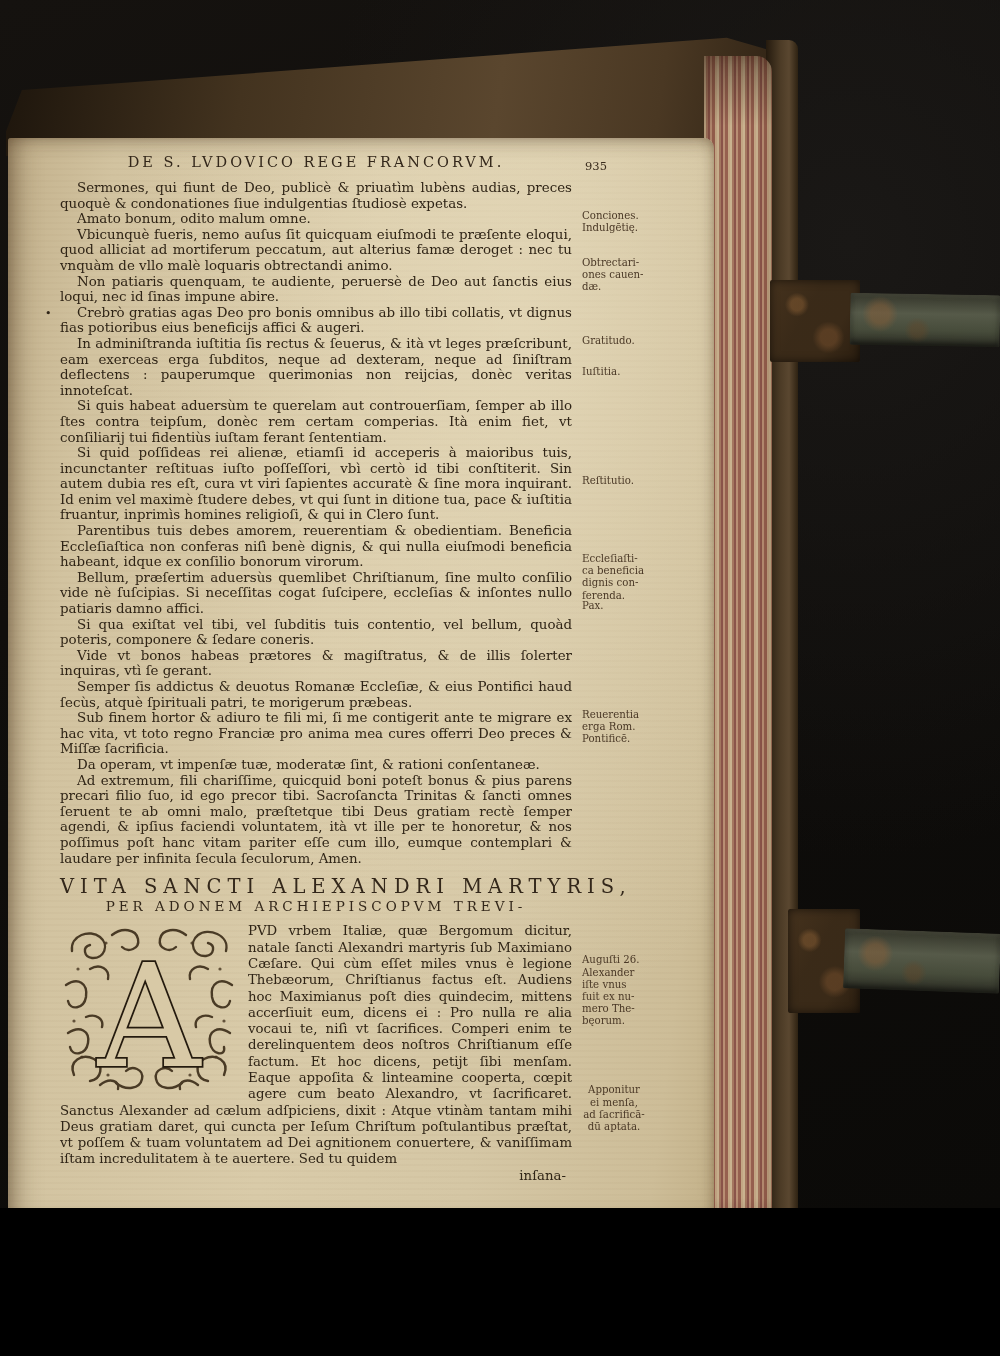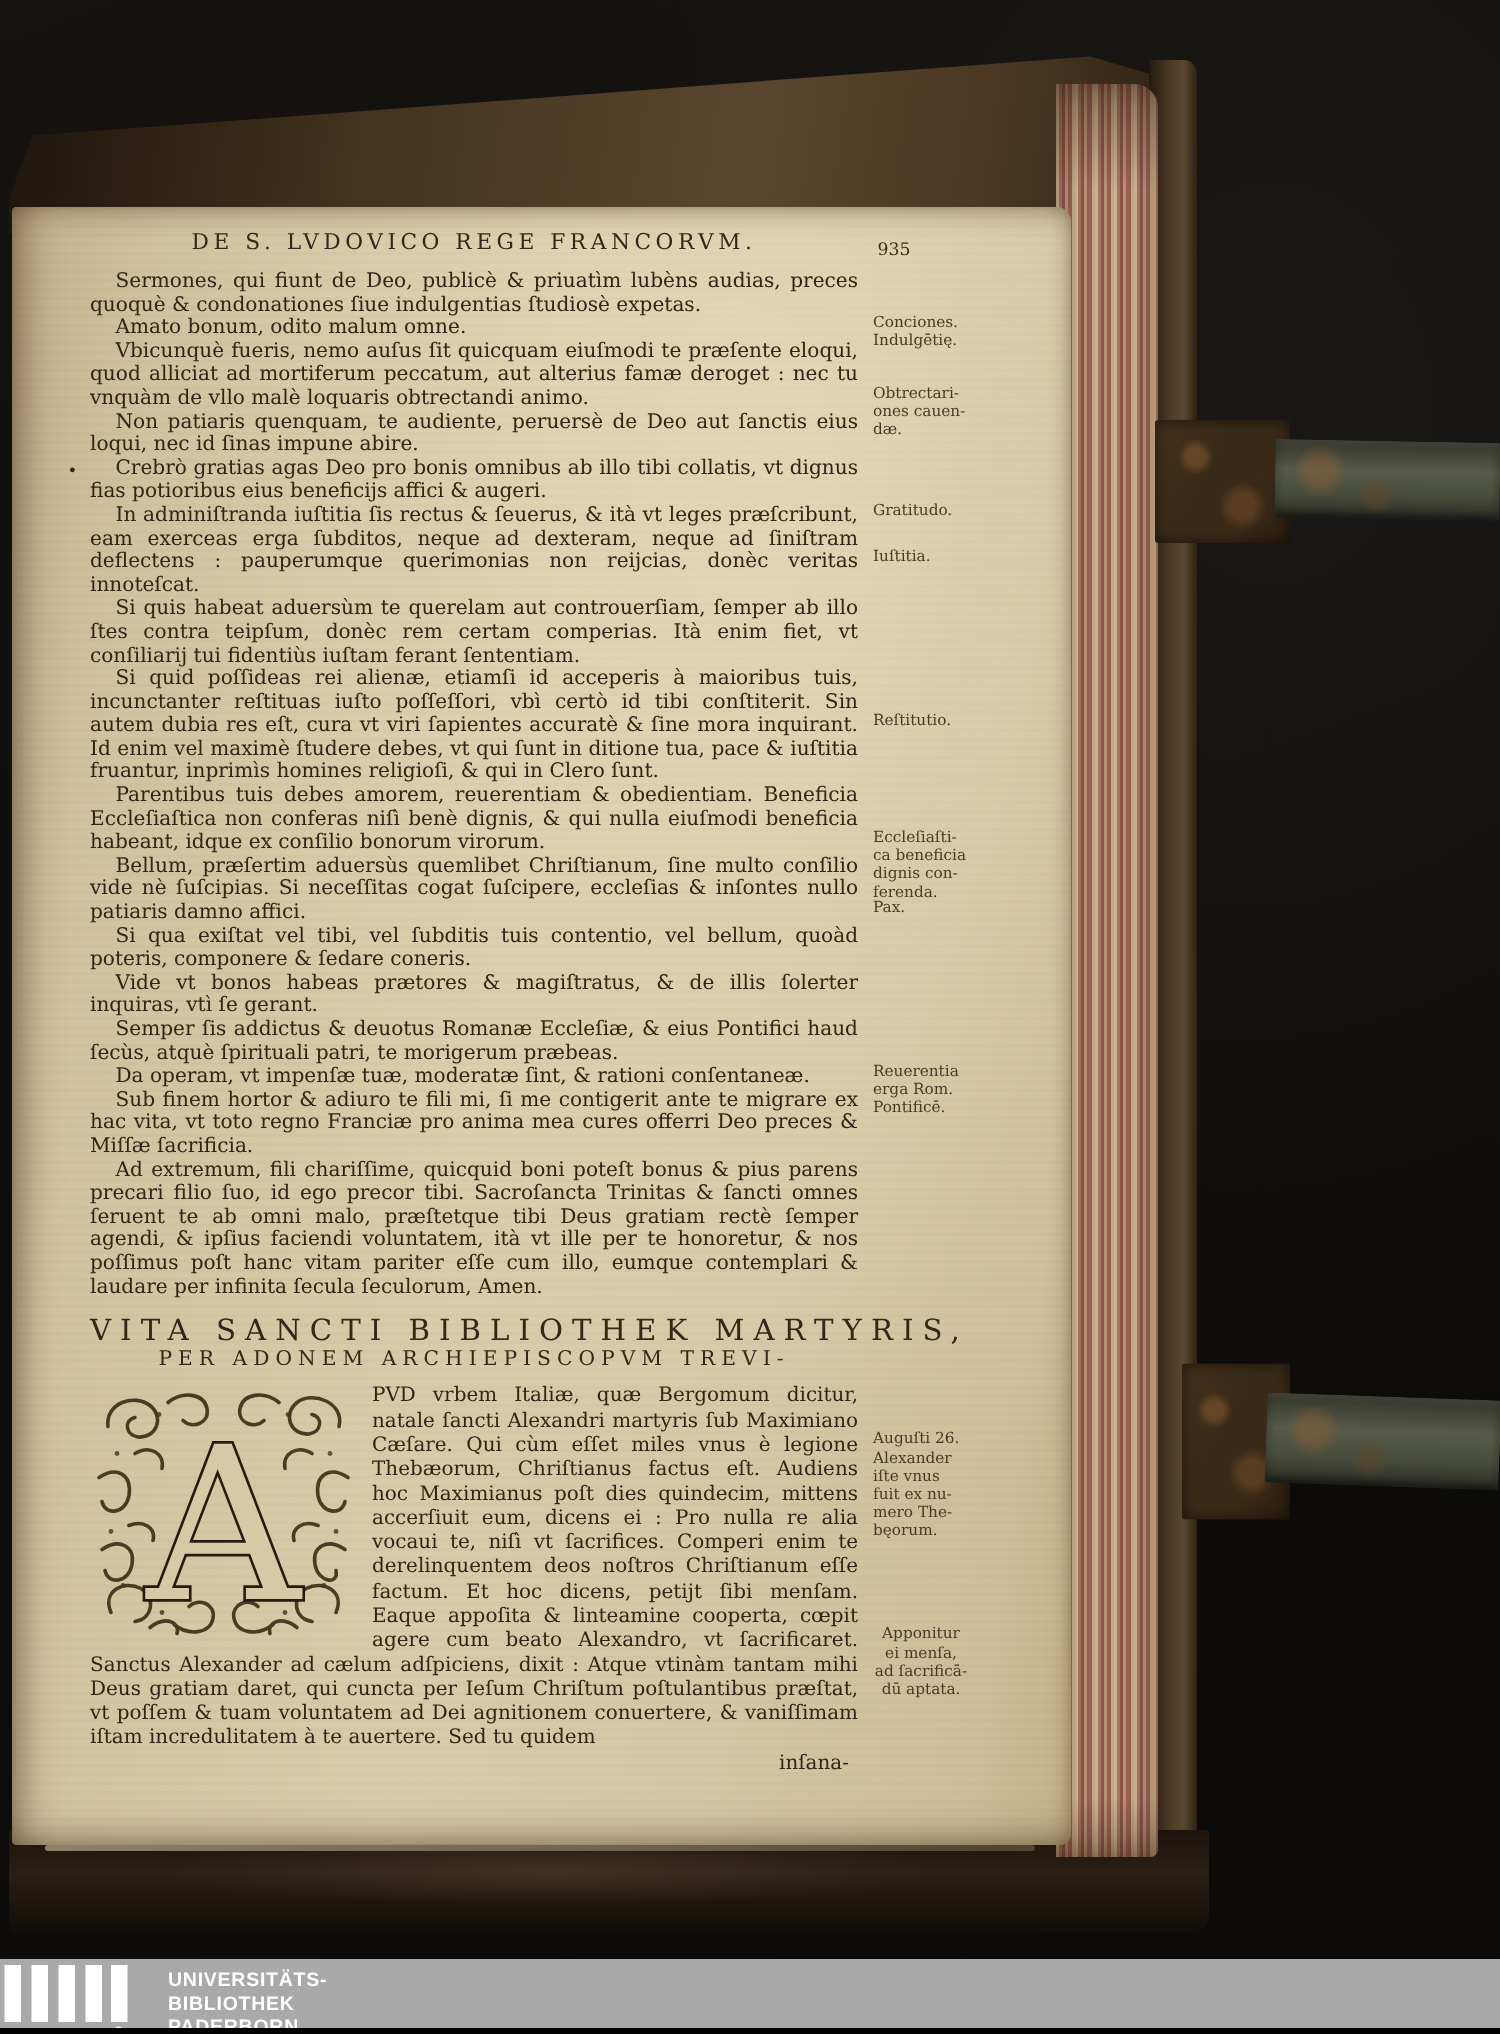--- a/index.html
+++ b/index.html
@@ -1,16 +1,16 @@
 <!DOCTYPE html>
 <html><head>
 <meta charset="utf-8">
 <style>
   html,body{margin:0;padding:0;background:#000;}
-  #stage{position:relative;width:1000px;height:1352px;overflow:hidden;
+  #stage{position:relative;width:1000px;height:1208px;overflow:hidden;
          background:
            radial-gradient(ellipse at 85% 20%, #1a1816 0%, rgba(0,0,0,0) 45%),
            linear-gradient(160deg,#15120f 0%, #100e0c 40%, #0b0a08 100%);
          font-family:"DejaVu Serif", serif;}
 
   
   .cover-top{position:absolute;left:6px;top:34px;width:792px;height:122px;
     clip-path:polygon(0% 80%,2% 46%,15% 40%,91% 3%,100% 20%,100% 100%,0% 100%);
     background:linear-gradient(98deg,#1d150c,#43331f 30%,#5a462e 62%,#4a3823 82%,#2b1f12);}
   .cover-right{position:absolute;left:766px;top:40px;width:32px;height:1246px;
@@ -134,26 +134,26 @@
     <p><span>Parentibus tuis debes amorem, reuerentiam &amp; obedientiam. Beneficia Eccleſiaſtica non conferas niſì benè dignis, &amp; qui nulla eiuſmodi beneficia habeant, idque ex conſilio bonorum virorum.</span><span class="marginal">Eccleſiaſti-
 ca beneficia
 dignis con-
 ferenda.</span></p>
     <p><span>Bellum, præſertim aduersùs quemlibet Chriſtianum, ſine multo conſilio vide nè ſuſcipias. Si neceſſitas cogat ſuſcipere, eccleſias &amp; inſontes nullo patiaris damno affici.</span><span class="marginal">Pax.</span></p>
     <p><span>Si qua exiſtat vel tibi, vel ſubditis tuis contentio, vel bellum, quoàd poteris, componere &amp; ſedare coneris.</span></p>
     <p><span>Vide vt bonos habeas prætores &amp; magiſtratus, &amp; de illis ſolerter inquiras, vtì ſe gerant.</span></p>
     <p><span>Semper ſis addictus &amp; deuotus Romanæ Eccleſiæ, &amp; eius Pontifici haud ſecùs, atquè ſpirituali patri, te morigerum præbeas.</span><span class="marginal">Reuerentia
 erga Rom.
 Pontificē.</span></p>
+    <p><span>Sub finem hortor &amp; adiuro te fili mi, ſi me contigerit ante te migrare ex hac vita, vt toto regno Franciæ pro anima mea cures offerri Deo preces &amp; Miſſæ ſacrificia.</span></p>
     <p><span>Da operam, vt impenſæ tuæ, moderatæ ſint, &amp; rationi conſentaneæ.</span></p>
-    <p><span>Sub finem hortor &amp; adiuro te fili mi, ſi me contigerit ante te migrare ex hac vita, vt toto regno Franciæ pro anima mea cures offerri Deo preces &amp; Miſſæ ſacrificia.</span></p>
     <p><span>Ad extremum, fili chariſſime, quicquid boni poteſt bonus &amp; pius parens precari filio ſuo, id ego precor tibi. Sacroſancta Trinitas &amp; ſancti omnes ſeruent te ab omni malo, præſtetque tibi Deus gratiam rectè ſemper agendi, &amp; ipſius faciendi voluntatem, ità vt ille per te honoretur, &amp; nos poſſimus poſt hanc vitam pariter eſſe cum illo, eumque contemplari &amp; laudare per infinita ſecula ſeculorum, Amen.</span></p>
 
     <div class="section-title">
-      <div class="t1">VITA SANCTI BIBLIOTHEK MARTYRIS,</div>
+      <div class="t1">VITA SANCTI ALEXANDRI MARTYRIS,</div>
       <div class="t2">PER ADONEM ARCHIEPISCOPVM TREVI-</div>
     </div>
 
     <div class="vita">
       <svg class="dropcap" viewBox="0 0 178 168" aria-hidden="true">
         <g stroke="#3e2f1b" fill="none" stroke-width="2.4" stroke-linecap="round" opacity="0.92">
           <path d="M12,26 C10,10 30,4 40,12 C50,20 44,34 32,33 C24,32 22,22 30,20"></path>
           <path d="M166,26 C170,10 148,2 138,10 C128,18 134,32 146,31 C154,30 156,20 148,18"></path>
           <path d="M6,60 C18,52 28,58 26,72 C24,84 10,86 8,76"></path>
           <path d="M172,60 C160,52 150,58 152,72 C154,84 168,86 170,76"></path>

